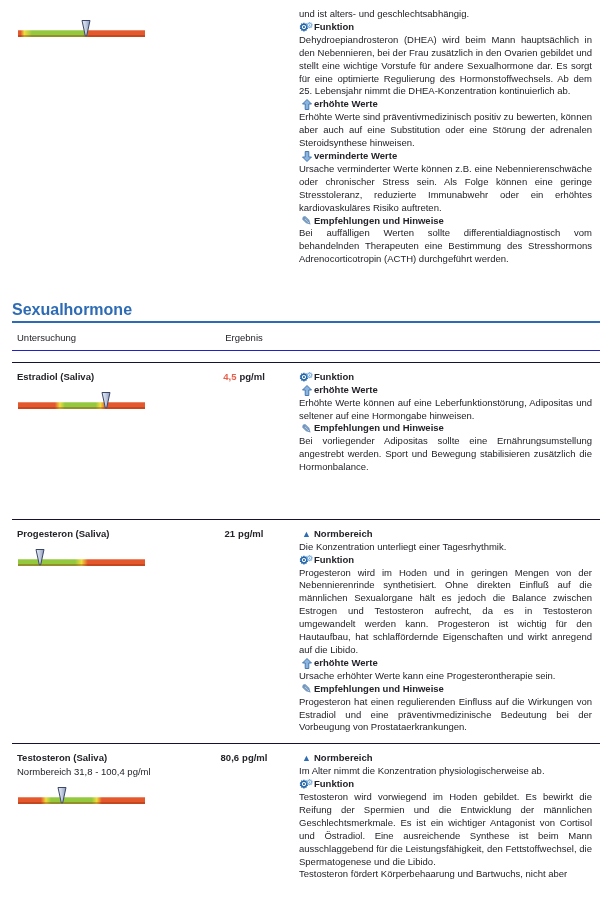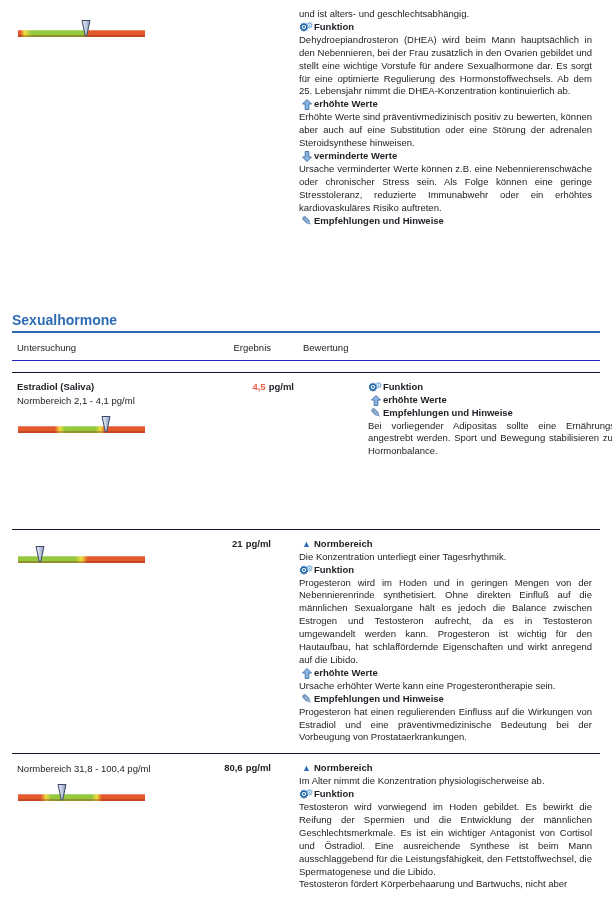--- a/index.html
+++ b/index.html
@@ -33,44 +33,44 @@
   
   .gauge-wrap { position:relative; width:127px; height:7px; margin-top:22px; margin-left:1px; }
   .gauge-bar {
     position:absolute; left:0; top:0; width:127px; height:7px;
     box-shadow: inset 0 -2px 0 rgba(140,40,5,0.35), inset 0 1px 0 rgba(255,255,255,0.28);
   }
   .gauge-marker { position:absolute; top:-10px; width:10px; height:17px; }
 
   
   .section-title {
-    margin-top:14px; color:#2d6cb5; font-size:14px; font-weight:bold;
+    margin-top:4px; color:#2d6cb5; font-size:16px; font-weight:bold;
     padding-bottom:4px; border-bottom:2px solid #2d6cb5;
   }
 
   
   .thead { display:flex; margin-top:9px; padding-bottom:5px; border-bottom:1.5px solid #2121c6; }
   .thead .h-unter { width:205px; padding-left:5px; flex:none; }
-  .thead .h-erg  { width:54px; flex:none; text-align:right; }
+  .thead .h-erg  { width:54px; flex:none; text-align:center; }
   .thead .h-gap  { width:28px; flex:none; }
   .thead .h-bew  { width:293px; flex:none; padding-left:4px; }
   .thead-gap { height:12px; border-bottom:1.8px solid #141432; }
 
   .report-row { display:flex; border-bottom:1.8px solid #141432; padding:8px 0 9px 0; }
   .report-row.last { border-bottom:none; }
   .row-left { width:205px; padding-left:5px; flex:none; }
-  .row-result { width:54px; flex:none; text-align:right; font-weight:bold; white-space:nowrap; }
+  .row-result { width:54px; flex:none; text-align:center; font-weight:bold; white-space:nowrap; }
   .row-gap { width:28px; flex:none; }
   .row-right { width:293px; flex:none; }
   .row-title { font-weight:bold; }
   .row-norm { margin-top:1px; }
   .row-left .gauge-wrap { margin-top:18px; }
   .result-value[data-flag="high"] { color:#e8604c; }
   .result-unit { margin-left:3px; }
-  .row1 { min-height:157px;gap:23px; }
+  .row1 { min-height:157px; }
   .row2 { min-height:218px; }
 </style>
 </head>
 <body>
 
 <svg width="0" height="0" style="position:absolute">
   <defs>
     <linearGradient id="pinGrad" x1="0" y1="0" x2="1" y2="0">
       <stop offset="0" stop-color="#e8edf6"></stop>
       <stop offset="0.45" stop-color="#c6d0e2"></stop>
@@ -124,38 +124,37 @@
           <span>verminderte Werte</span>
         </div>
         <div class="para">Ursache verminderter Werte können z.B. eine Nebennierenschwäche oder chronischer Stress sein. Als Folge können eine geringe Stresstoleranz, reduzierte Immunabwehr oder ein erhöhtes kardiovaskuläres Risiko auftreten.</div>
       </div>
 
       <div class="block">
         <div class="block-head">
           <span class="ic pen">✎</span>
           <span>Empfehlungen und Hinweise</span>
         </div>
+        <div class="para">Bei auffälligen Werten sollte differentialdiagnostisch vom behandelnden Therapeuten eine Bestimmung des Stresshormons Adrenocorticotropin (ACTH) durchgeführt werden.</div>
       </div>
     </div>
   </div>
 
   <div class="section-title">Sexualhormone</div>
 
   <div class="thead">
     <div class="h-unter">Untersuchung</div>
     <div class="h-erg">Ergebnis</div>
     <div class="h-gap"></div>
-    <div class="h-bew">Bewertung</div>
   </div>
   <div class="thead-gap"></div>
 
   <div class="report-row row1">
     <div class="row-left">
       <div class="row-title">Estradiol (Saliva)</div>
-      <div class="row-norm">Normbereich 2,1 - 4,1 pg/ml</div>
       <div class="gauge-wrap">
         <div class="gauge-bar" style="background: linear-gradient(90deg, rgb(228, 88, 45) 0%, rgb(228, 88, 45) 29%, rgb(238, 221, 62) 33%, rgb(148, 200, 62) 37%, rgb(148, 200, 62) 61%, rgb(238, 221, 62) 65%, rgb(228, 88, 45) 69%, rgb(228, 88, 45) 100%);"></div>
         <svg class="gauge-marker" width="10" height="17" viewBox="0 0 10 17" style="left: calc(69% - 5px);">
           <polygon points="1,0.5 9,0.5 5.7,15.8 4.3,15.8" fill="url(#pinGrad)" stroke="#3c4668" stroke-width="1"></polygon>
         </svg>
       </div>
     </div>
     <div class="row-result">
       <span class="result-value" data-flag="high">4,5</span><span class="result-unit">pg/ml</span>
     </div>
@@ -169,33 +168,35 @@
       </div>
       <div class="block">
         <div class="block-head">
           <span class="ic">
             <svg class="arrow-svg" width="10" height="11" viewBox="0 0 10 11">
                 <path d="M5 0.5 L9.5 5 L6.8 5 L6.8 10.5 L3.2 10.5 L3.2 5 L0.5 5 Z" fill="#8ab4e2" stroke="#3a6ea5" stroke-width="0.9"></path>
               </svg>
           </span>
           <span>erhöhte Werte</span>
         </div>
+        <div class="para">Erhöhte Werte können auf eine Leberfunktionstörung, Adipositas und seltener auf eine Hormongabe hinweisen.</div>
       </div>
       <div class="block">
         <div class="block-head">
           <span class="ic pen">✎</span>
           <span>Empfehlungen und Hinweise</span>
         </div>
         <div class="para">Bei vorliegender Adipositas sollte eine Ernährungsumstellung angestrebt werden. Sport und Bewegung stabilisieren zusätzlich die Hormonbalance.</div>
       </div>
     </div>
   </div>
 
   <div class="report-row row2">
     <div class="row-left">
+      <div class="row-title">Progesteron (Saliva)</div>
       <div class="gauge-wrap">
         <div class="gauge-bar" style="background: linear-gradient(90deg, rgb(148, 200, 62) 0%, rgb(148, 200, 62) 45%, rgb(238, 221, 62) 50%, rgb(228, 88, 45) 55%, rgb(228, 88, 45) 100%);"></div>
         <svg class="gauge-marker" width="10" height="17" viewBox="0 0 10 17" style="left: calc(17% - 5px);">
           <polygon points="1,0.5 9,0.5 5.7,15.8 4.3,15.8" fill="url(#pinGrad)" stroke="#3c4668" stroke-width="1"></polygon>
         </svg>
       </div>
     </div>
     <div class="row-result">
       <span class="result-value" data-flag="normal">21</span><span class="result-unit">pg/ml</span>
     </div>
@@ -231,20 +232,21 @@
           <span class="ic pen">✎</span>
           <span>Empfehlungen und Hinweise</span>
         </div>
         <div class="para">Progesteron hat einen regulierenden Einfluss auf die Wirkungen von Estradiol und eine präventivmedizinische Bedeutung bei der Vorbeugung von Prostataerkrankungen.</div>
       </div>
     </div>
   </div>
 
   <div class="report-row last">
     <div class="row-left">
+      <div class="row-title">Testosteron (Saliva)</div>
       <div class="row-norm">Normbereich 31,8 - 100,4 pg/ml</div>
       <div class="gauge-wrap">
         <div class="gauge-bar" style="background: linear-gradient(90deg, rgb(228, 88, 45) 0%, rgb(228, 88, 45) 18%, rgb(238, 221, 62) 22%, rgb(148, 200, 62) 26%, rgb(148, 200, 62) 58%, rgb(238, 221, 62) 62%, rgb(228, 88, 45) 66%, rgb(228, 88, 45) 100%);"></div>
         <svg class="gauge-marker" width="10" height="17" viewBox="0 0 10 17" style="left: calc(35% - 5px);">
           <polygon points="1,0.5 9,0.5 5.7,15.8 4.3,15.8" fill="url(#pinGrad)" stroke="#3c4668" stroke-width="1"></polygon>
         </svg>
       </div>
     </div>
     <div class="row-result">
       <span class="result-value" data-flag="normal">80,6</span><span class="result-unit">pg/ml</span>

